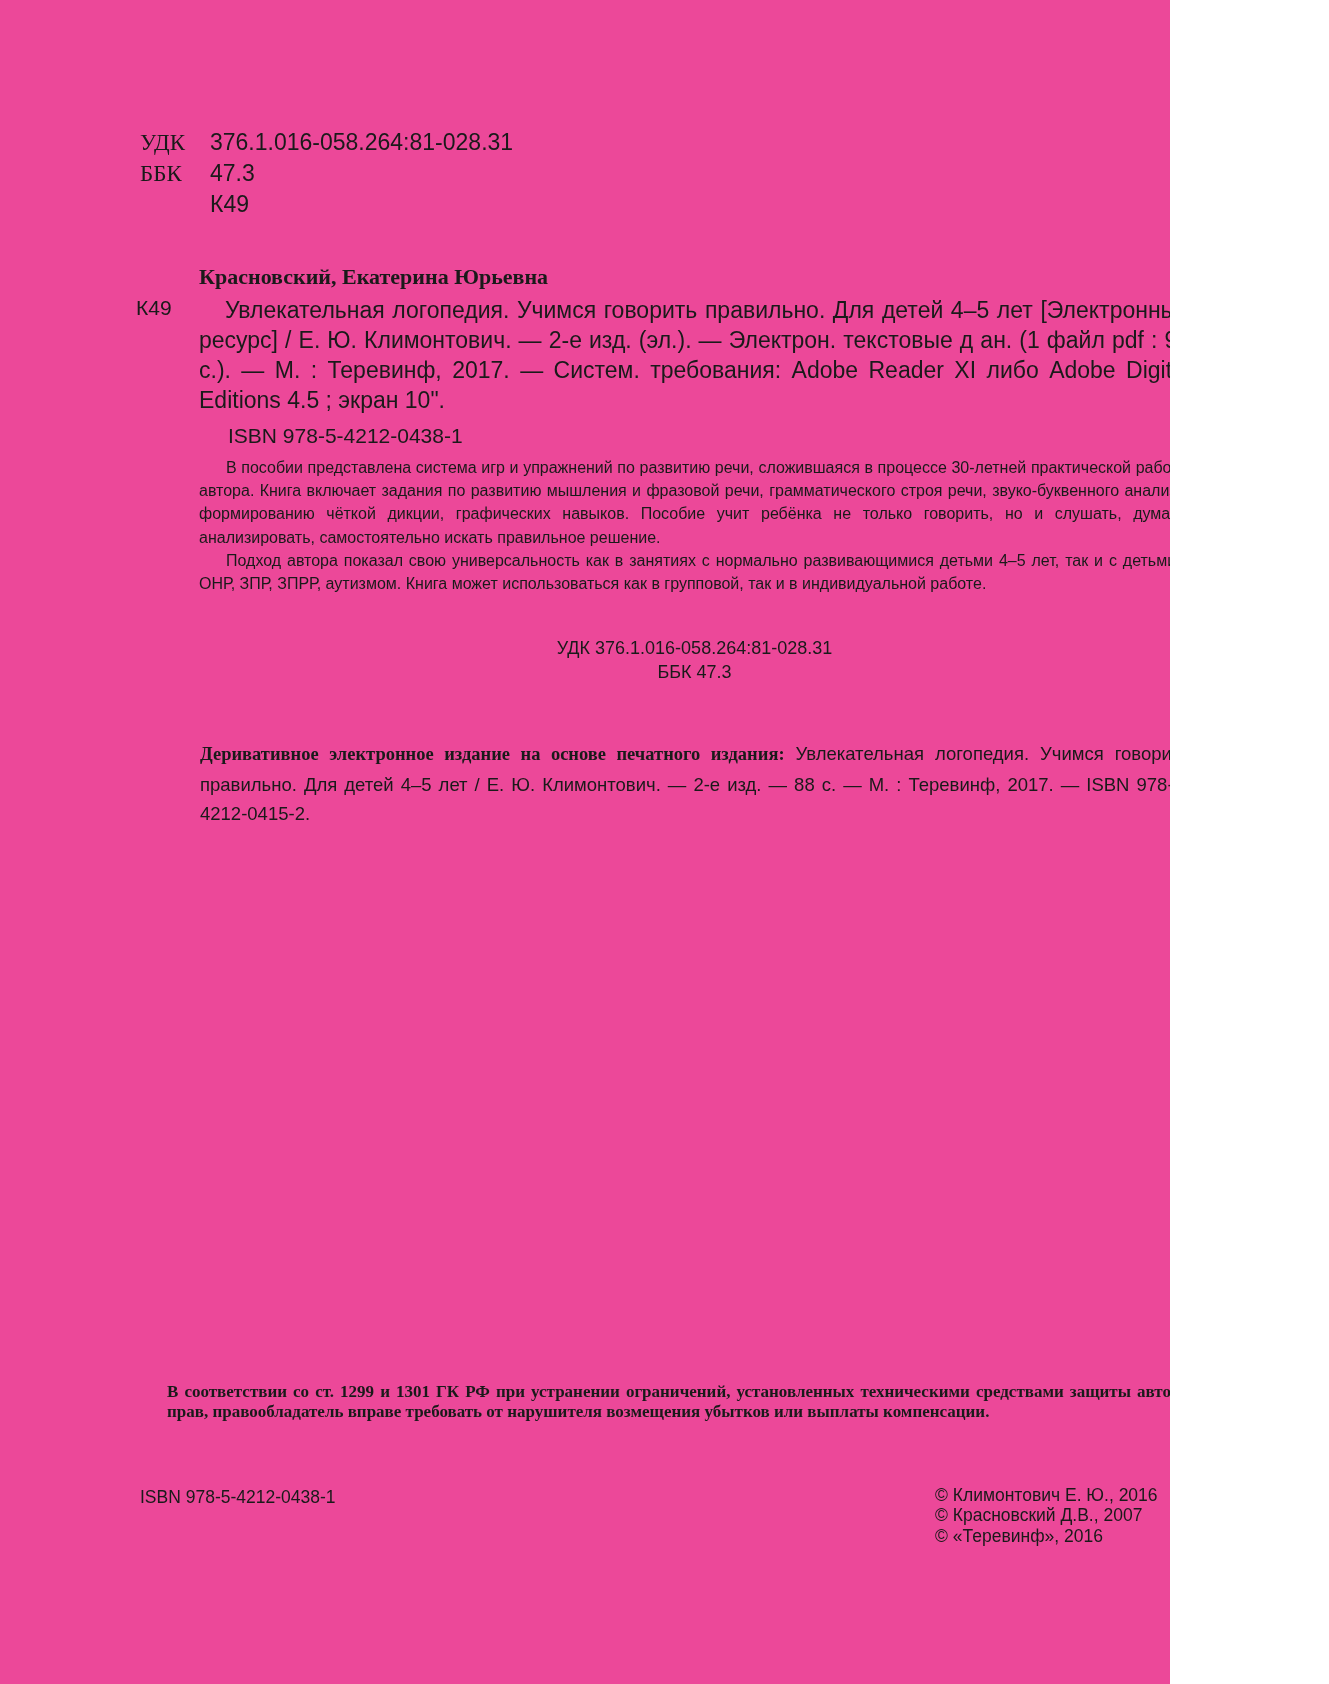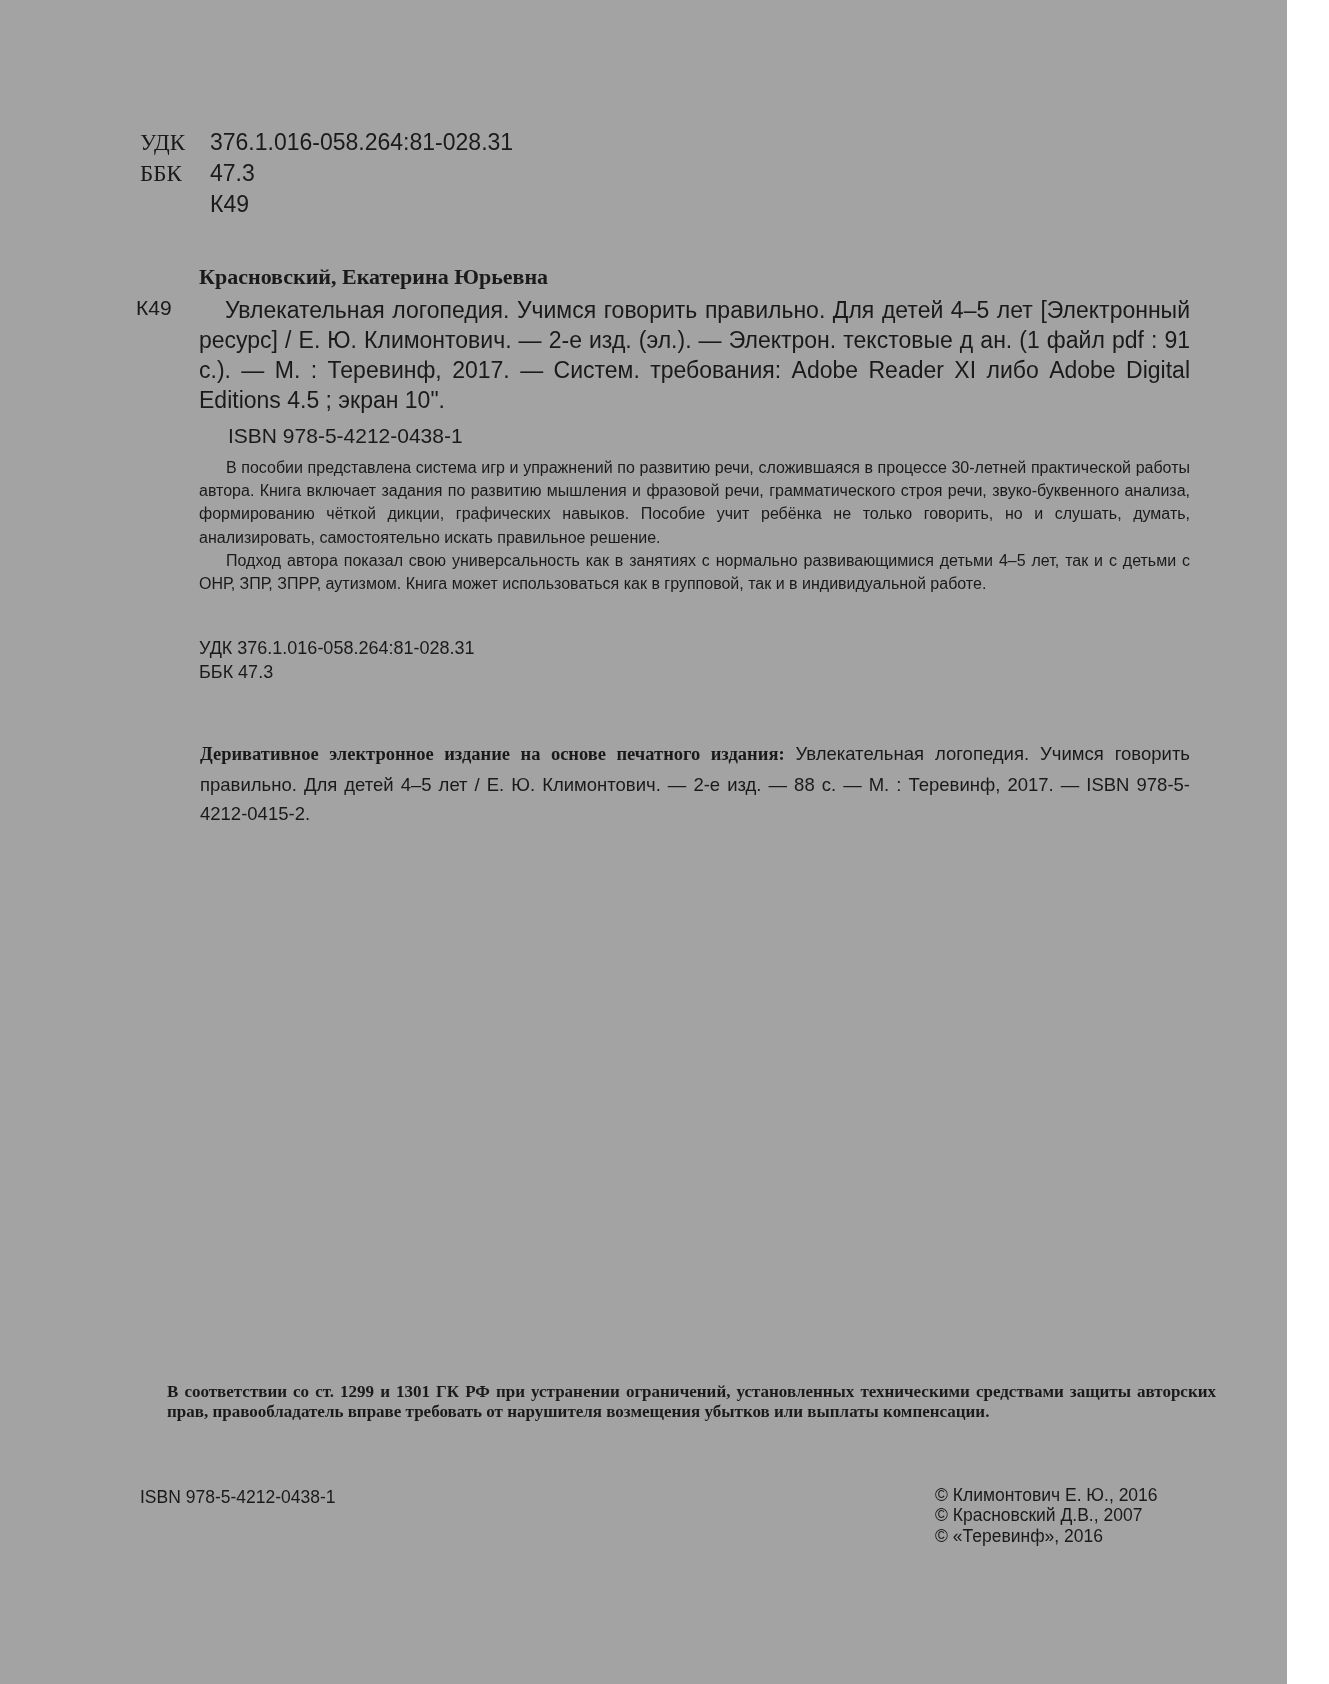--- a/index.html
+++ b/index.html
@@ -1,21 +1,21 @@
 <!DOCTYPE html>
 <html lang="ru"><head>
 <meta charset="utf-8">
 <style>
   * { margin:0; padding:0; box-sizing:border-box; }
   html, body { background:#ffffff; }
   .page {
     position:relative;
-    width:1287px;
+    width:1170px;
     height:1684px;
-    background:#a3a3a3;
+    background:#ec4899;
     color:#1a1a1a;
     font-family:"Liberation Sans", sans-serif;
     overflow:hidden;
   }
 
   
   .top-codes {
     position:absolute; left:140px; top:127px;
     font-size:23px; line-height:31px;
   }
@@ -52,21 +52,21 @@
   .annotation {
     position:absolute; left:199px; top:456px; width:991px;
     font-size:16px; line-height:23.2px;
     text-align:justify;
   }
   .annotation p { text-indent:27px; }
 
   
   .codes-right {
     position:absolute; left:199px; top:637px; width:991px;
-    text-align:left;
+    text-align:center;
     font-size:18px; line-height:23.5px;
   }
 
   
   .derivative {
     position:absolute; left:200px; top:739px; width:990px;
     font-size:18.5px; line-height:29.5px;
     text-align:justify;
   }
   .derivative .lead {

